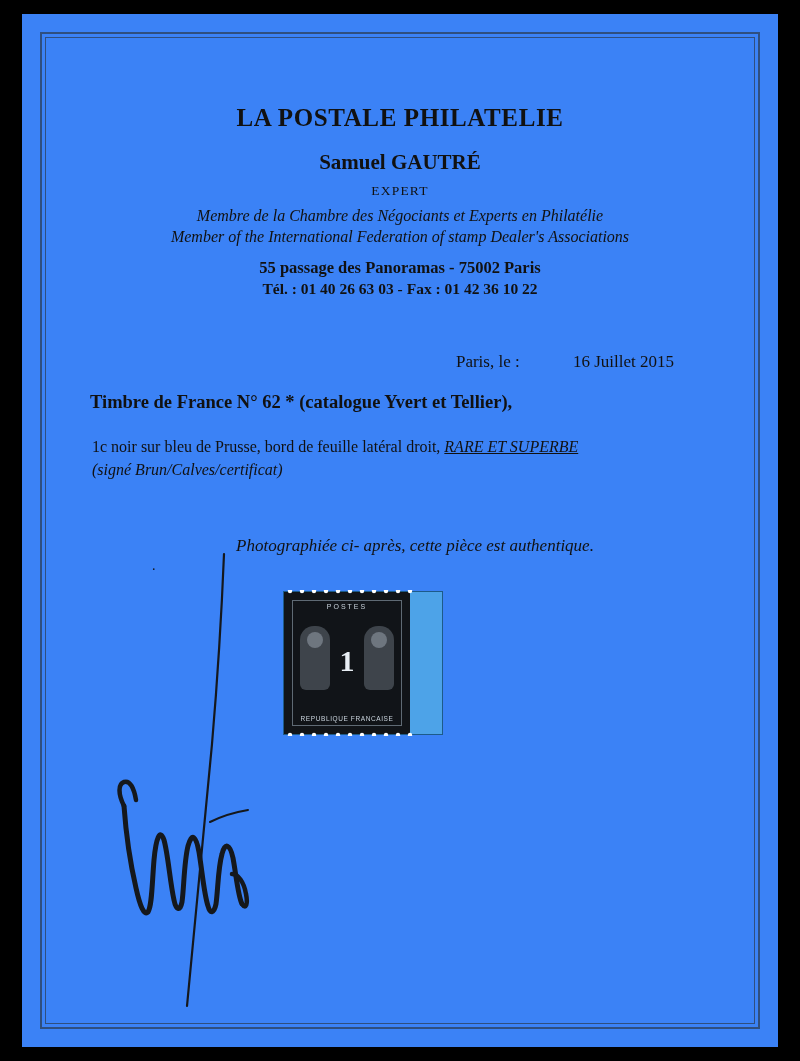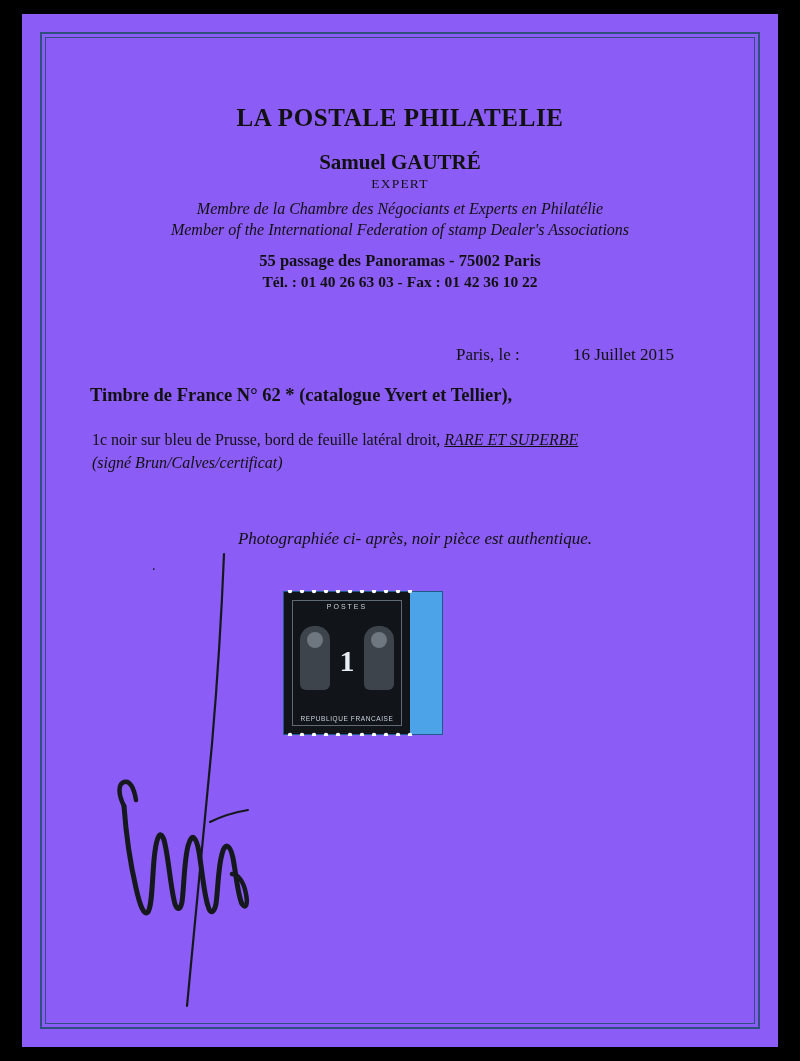--- a/index.html
+++ b/index.html
@@ -13,21 +13,21 @@
     overflow: hidden;
     font-family: "Liberation Serif", serif;
   }
 
   .page-frame {
     position: absolute;
     left: 22px;
     top: 14px;
     width: 756px;
     height: 1033px;
-    background: #8b5cf6;
+    background: #3b82f6;
     box-sizing: border-box;
   }
 
   .border-outer {
     position: absolute;
     left: 18px;
     top: 18px;
     right: 18px;
     bottom: 18px;
     border: 2px solid #2f4f7f;
@@ -75,21 +75,21 @@
   }
   .expert-name {
     font-size: 21px;
     font-weight: bold;
     margin-top: 18px;
     color: #111;
   }
   .expert-word {
     font-size: 13.5px;
     letter-spacing: 1.2px;
-    margin-top: 1px;
+    margin-top: 8px;
     color: #111;
   }
   .membership {
     font-size: 16px;
     font-style: italic;
     margin-top: 6px;
     line-height: 1.32;
     color: #111;
   }
   .address {
@@ -284,21 +284,21 @@
     </div>
 
 
     <div class="item-line">Timbre de France N° 62 * (catalogue Yvert et Tellier),</div>
 
     <div class="desc">
       <span>1c noir sur bleu de Prusse, bord de feuille latéral droit, </span><span class="emph">RARE ET SUPERBE</span><br>
       <span class="second">(signé Brun/Calves/certificat)</span>
     </div>
 
-    <div class="photo-note">Photographiée ci- après, noir pièce est authentique.</div>
+    <div class="photo-note">Photographiée ci- après, cette pièce est authentique.</div>
 
     <div class="dot-mark">.</div>
 
   </div>
 
   <div class="stamp-wrap">
     <div class="stamp">
       <div class="stamp-ink">
         <div class="stamp-inner-frame"></div>
         <div class="fig left"></div>

